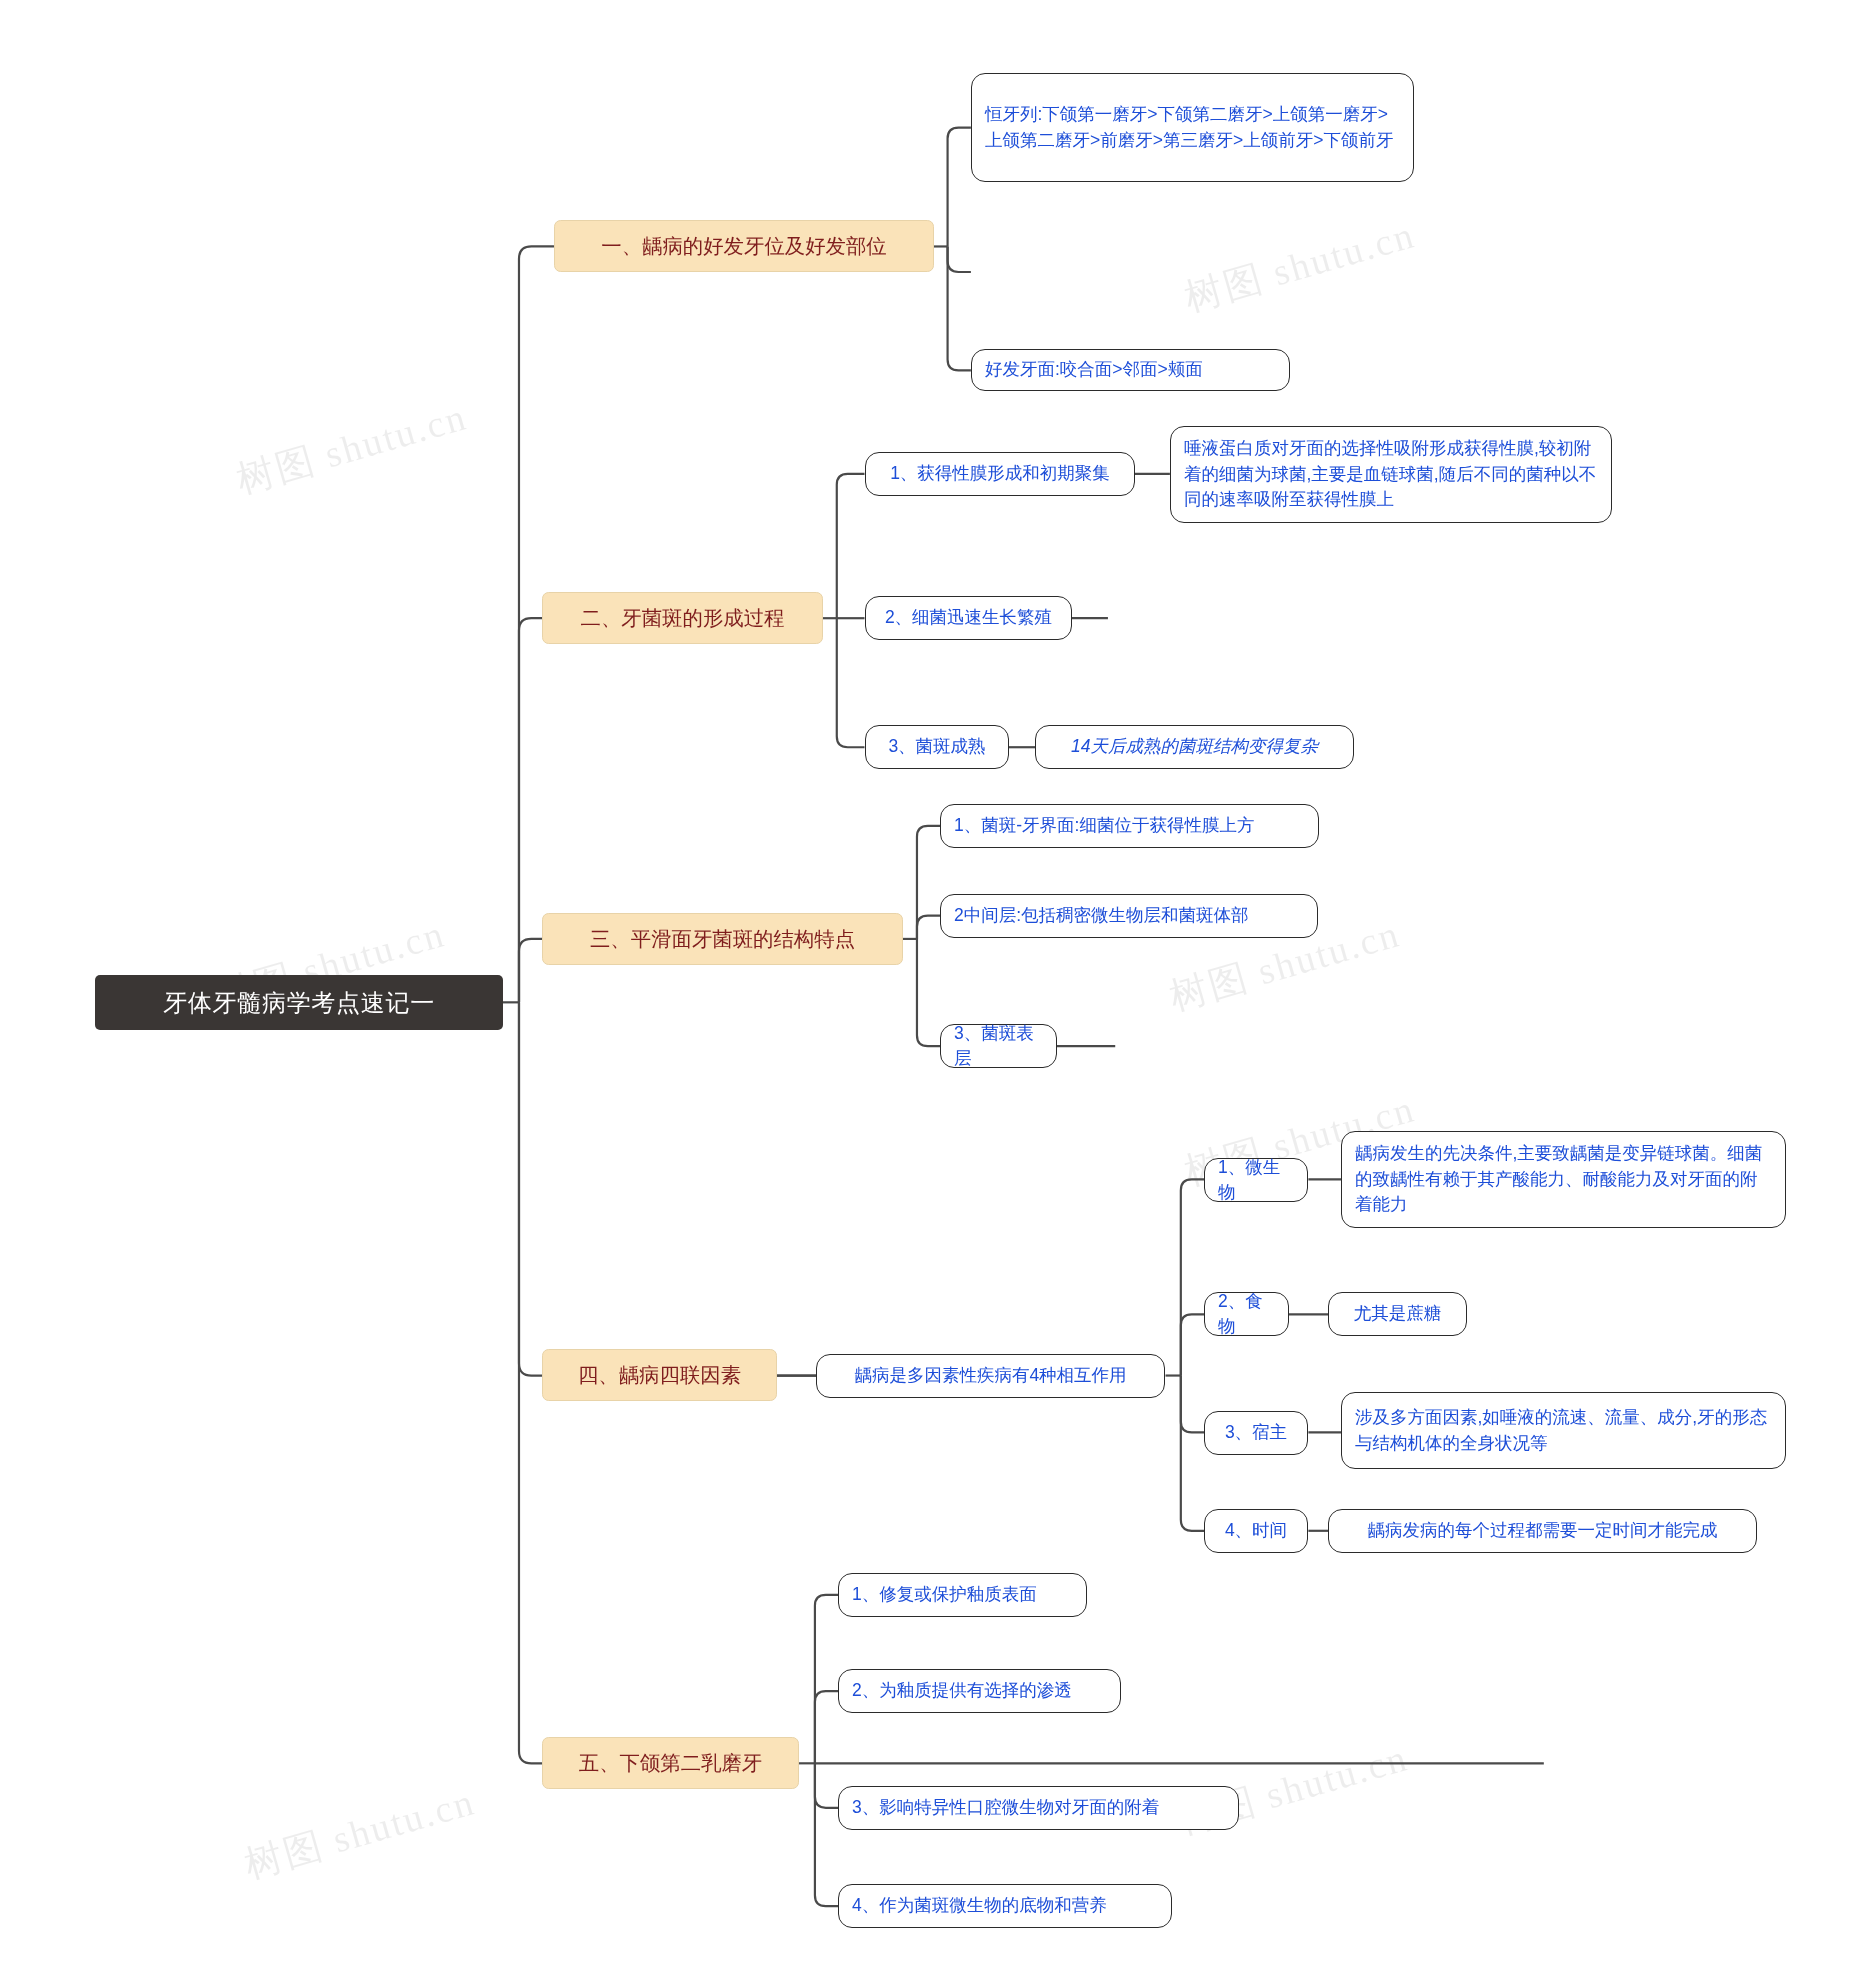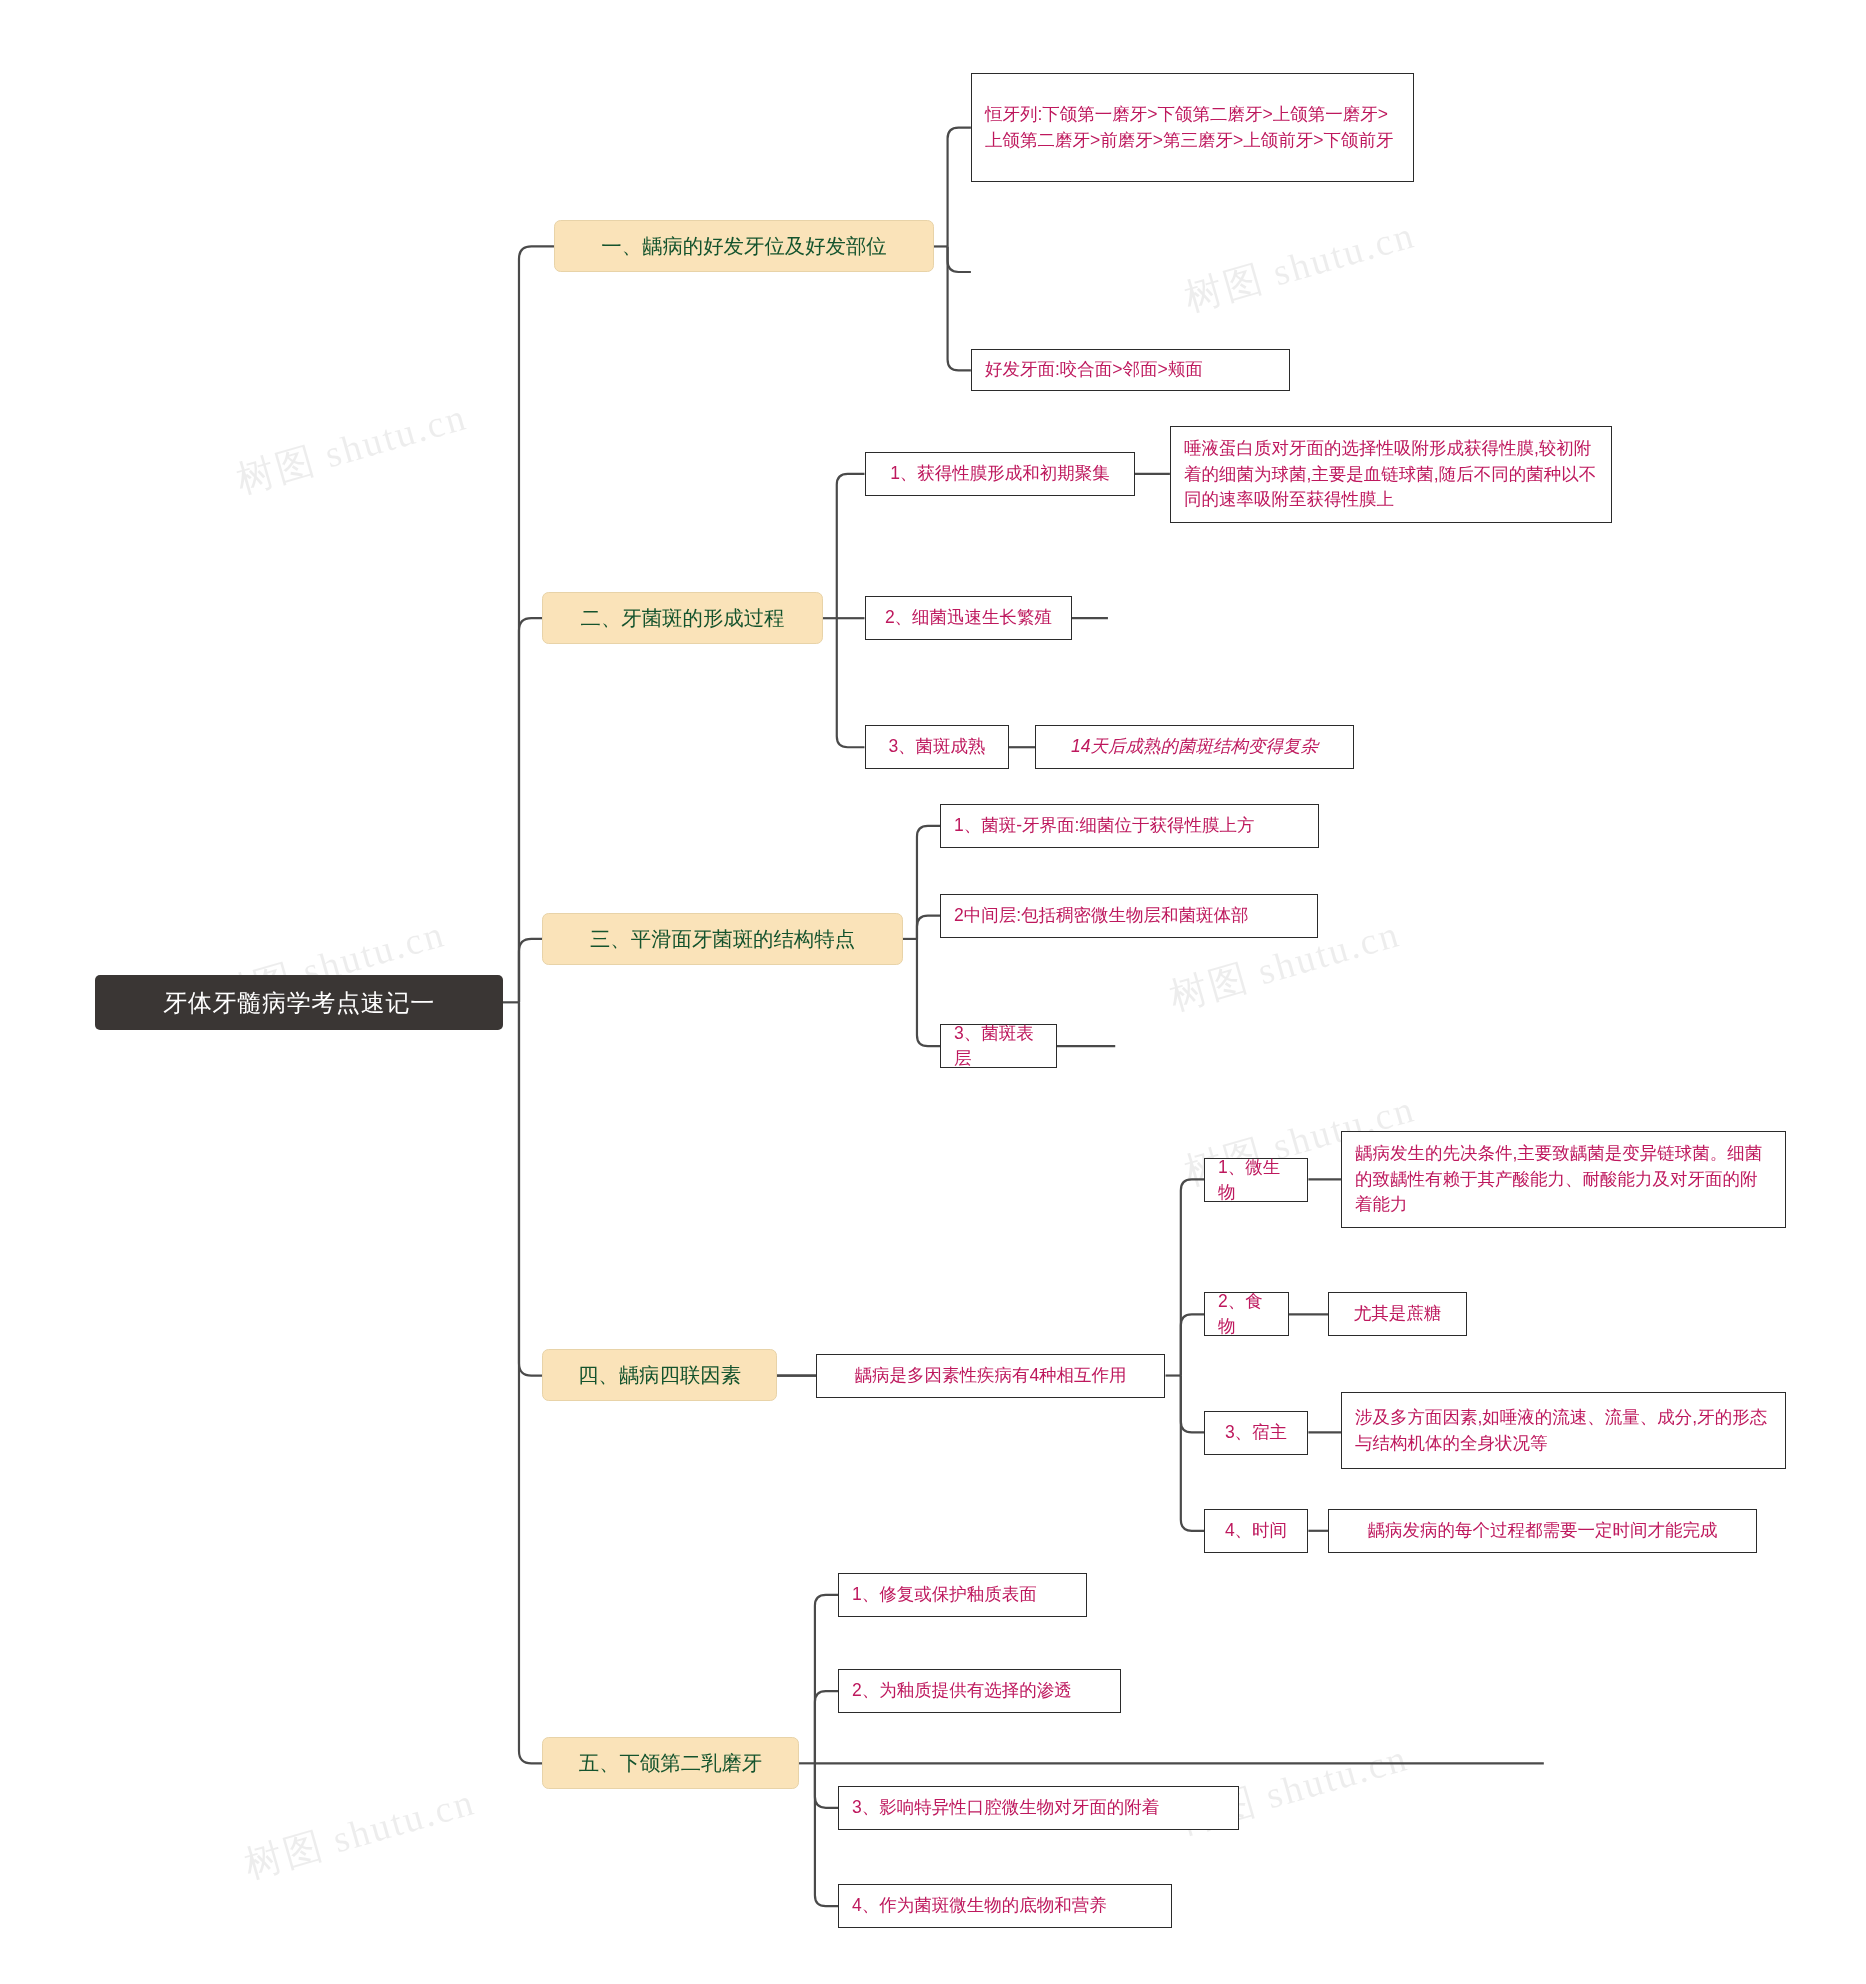--- a/index.html
+++ b/index.html
@@ -39,30 +39,30 @@
     border-radius: 5px;
     font-size: 24px;
     letter-spacing: 0.7px;
     padding: 0 19px;
     justify-content: center;
   }
   .cat {
     background: #fae3b9;
     border: 1.1px solid #e8d3a8;
     border-radius: 6.6px;
-    color: #14532d;
+    color: #7f1d1d;
     font-size: 20.4px;
     padding: 0 16px;
     justify-content: center;
   }
   .leaf {
     background: #ffffff;
     border: 1.1px solid #2b2b2b;
-    border-radius: 0;
-    color: #be185d;
+    border-radius: 14px;
+    color: #1d4ed8;
     font-size: 17.5px;
     padding: 1px 13px;
     line-height: 1.45;
     align-items: center;
   }
   .leaf.center { justify-content: center; }
   .wm {
     position: absolute;
     color: rgba(0,0,0,0.07);
     font-size: 38px;

